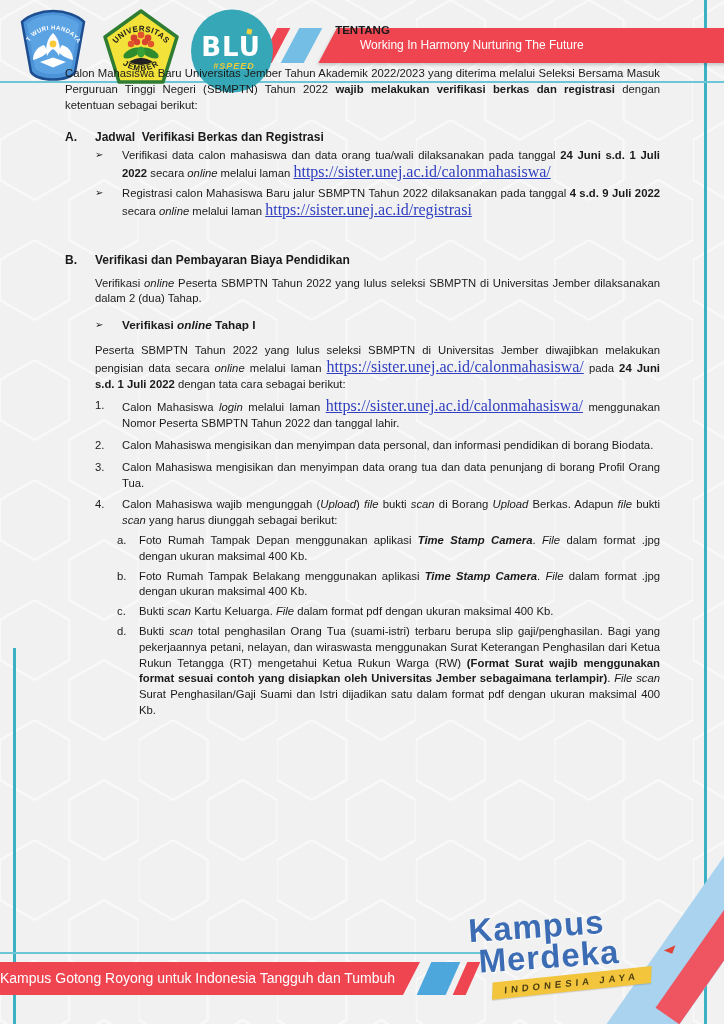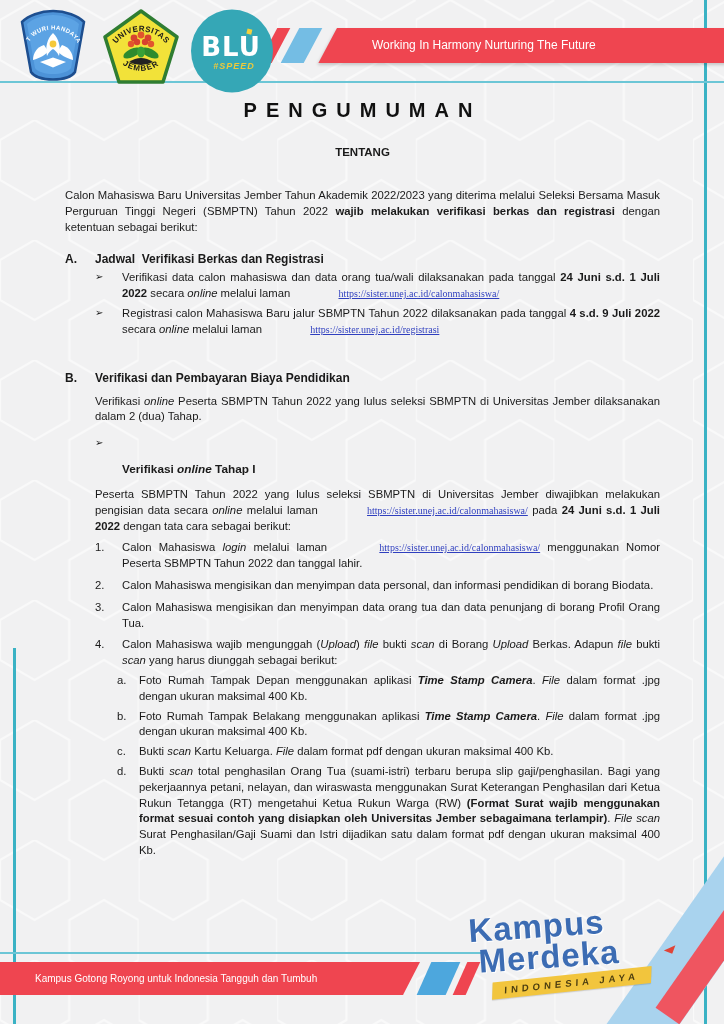--- a/index.html
+++ b/index.html
@@ -18,21 +18,21 @@
   
   .logos{position:absolute;top:9px;left:14px;display:flex;gap:9px;align-items:flex-start;z-index:3;}
 
   
   .hdr-banner{position:absolute;top:28px;left:0;right:0;height:35px;z-index:2;}
   .stripe{position:absolute;top:0;bottom:0;transform:skewX(-28deg);}
   .hdr-stripe-red{left:268px;width:13px;background:var(--banner_red,#ef4550);}
   .hdr-stripe-blue{left:290px;width:23px;background:var(--stripe_blue,#74bde4);}
   .hdr-red{position:absolute;top:0;bottom:0;left:337px;right:-30px;background:var(--banner_red,#ef4550);
     transform:skewX(-28deg);transform-origin:top left;box-shadow:0 2px 3px rgba(0,0,0,.18);}
-  .hdr-tagline{position:absolute;left:372px;top:0;height:35px;line-height:35px;color:#fff;font-size:12px;z-index:3;}
+  .hdr-tagline{position:absolute;left:360px;top:0;height:35px;line-height:35px;color:#fff;font-size:12px;z-index:3;}
 
   
   .doc{position:absolute;inset:0;padding:0 64px 0 65px;z-index:5;}
   .pengumuman{margin-top:99px;text-align:center;font-weight:bold;font-size:20px;letter-spacing:9px;color:#111;}
   .nomor{margin-top:7px;text-align:center;}
   .nomor-label,.nomor-suffix{font-weight:bold;font-size:11.5px;vertical-align:1px;}
   .nomor-number{font-family:"DejaVu Sans Mono",monospace;font-size:17px;color:var(--stamp_purple,#7a5bd0);
     letter-spacing:4px;margin:0 8px 0 10px;font-weight:500;}
   .tentang{margin-top:24px;text-align:center;font-weight:bold;font-size:11.5px;}
   .doc-title{margin-top:7px;text-align:center;font-weight:bold;font-size:12.4px;line-height:1.4;}
@@ -40,42 +40,42 @@
   .intro{margin:30px 0 0 0;}
   .sec-head{margin-top:17px;display:flex;font-size:12px;font-weight:bold;}
   .sec-label{width:30px;flex:none;}
   .pre{white-space:pre-wrap;}
   .bullet{display:flex;margin:4px 0 0 30px;}
   .marker{width:27px;flex:none;font-size:10px;padding-top:1px;}
   .bullet .rich{flex:1;}
   .sec-b{margin-top:33px;}
   .b-para{margin:9px 0 0 30px;}
   .subhead{margin-top:11px;}
-  .subhead .rich{font-size:11.8px;text-align:left;margin-top:26px;}
+  .subhead .rich{font-size:11.8px;text-align:left;}
   .num-item{display:flex;margin:6px 0 0 30px;}
   .num-marker{width:27px;flex:none;font-size:11.3px;line-height:15.8px;}
   .num-item .rich{flex:1;}
   .let-item{display:flex;margin:4px 0 0 52px;}
   .let-marker{width:22px;flex:none;font-size:11.3px;line-height:15.8px;}
   .let-item .rich{flex:1;}
   .b{font-weight:bold;}
   .i{font-style:italic;}
   .bi{font-weight:bold;font-style:italic;}
-  .lnk{color:var(--link_blue,#2f3fbf);text-decoration:underline;font-family:"Liberation Serif",serif;font-size:10px;cursor:pointer;margin-left:45px;}
+  .lnk{color:var(--link_blue,#2f3fbf);text-decoration:underline;font-family:"Liberation Serif",serif;font-size:16px;cursor:pointer;}
 
   
   .corner-blue{position:absolute;left:540px;top:920px;width:310px;height:60px;background:var(--corner_blue,#a9d3ee);
     transform:rotate(-55deg);z-index:2;}
   .corner-red{position:absolute;left:612px;top:895px;width:260px;height:29px;background:var(--corner_red,#ef5560);
     transform:rotate(-55deg);z-index:2;}
 
   
   .ftr-banner{position:absolute;left:0;top:962px;width:420px;height:33px;background:var(--banner_red,#ef4550);
     clip-path:polygon(0 0,420px 0,403px 33px,0 33px);z-index:4;box-shadow:0 2px 3px rgba(0,0,0,.15);}
-  .ftr-text{padding-left:35px;line-height:33px;color:#fff;font-size:10px;}
+  .ftr-text{line-height:33px;color:#fff;font-size:14px;}
   .ftr-stripe-blue{position:absolute;top:962px;left:424px;width:29px;height:33px;background:var(--stripe_blue2,#4da7dd);
     transform:skewX(-24deg);z-index:4;}
   .ftr-stripe-red{position:absolute;top:962px;left:460px;width:13px;height:33px;background:var(--banner_red,#ef4550);
     transform:skewX(-24deg);z-index:4;}
 
   
   .km{position:absolute;left:470px;top:908px;width:210px;transform:rotate(-4deg);z-index:6;}
   .km-l1,.km-l2{font-weight:bold;font-size:33px;color:var(--km_blue,#3c6cb3);line-height:0.95;
     letter-spacing:1px;text-shadow:1px 1px 0 #fff;}
   .km-l2{margin-left:8px;}
@@ -160,21 +160,20 @@
 
     <svg width="84" height="84" viewBox="0 0 84 84">
       <ellipse cx="42" cy="42" rx="41" ry="41.5" fill="#35a7b6"></ellipse>
       <text x="41" y="47" text-anchor="middle" font-size="26" font-weight="bold" fill="#ffffff" font-family="DejaVu Sans, sans-serif" letter-spacing="1">BLU</text>
       <rect x="57" y="20" width="5" height="5" fill="#f3d03e" transform="rotate(14 59 22)"></rect>
       <text x="44" y="60" text-anchor="middle" font-size="9" font-weight="bold" font-style="italic" fill="#edc93c" letter-spacing="1">#SPEED</text>
     </svg>
   </div>
 
   <div class="doc">
-    <div class="pengumuman">PENGUMUMAN</div>
 
 
     <div class="tentang">TENTANG</div>
 
     <div class="doc-title">
     </div>
 
     <p class="intro rich"><span>Calon Mahasiswa Baru Universitas Jember Tahun Akademik 2022/2023 yang diterima melalui Seleksi Bersama Masuk Perguruan Tinggi Negeri (SBMPTN) Tahun 2022 </span><span class="b">wajib melakukan verifikasi berkas dan registrasi</span><span> dengan ketentuan sebagai berikut:</span></p>
 
     <div class="sec-head">

